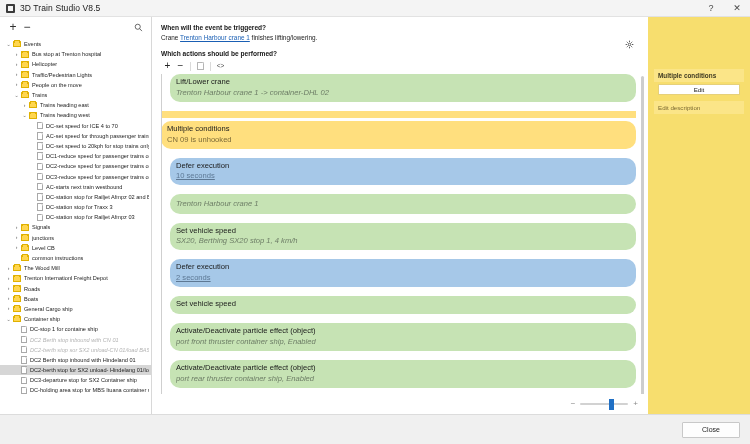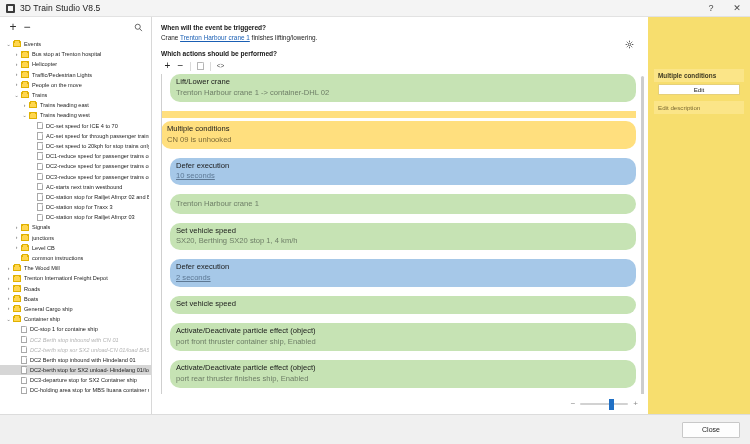--- a/index.html
+++ b/index.html
@@ -231,21 +231,21 @@
   }
   .card .c-sub {
     font-size: 7.6px;
     color: #6e6e6e;
     line-height: 1.2;
     margin-top: 1px;
     white-space: nowrap;
     overflow: hidden;
   }
   .card.green { background: #c6e3b4; }
-  .card.green .c-sub { color: #6d7d66; }
+  .card.green .c-sub { color: #6d7d66; font-style: italic; }
   .card.yellow { background: #ffdf7e; }
   .card.yellow .c-sub { color: #7b6a38; }
   .card.blue { background: #a6c8e8; }
   .card.blue .c-sub { color: #5d7894; text-decoration: underline; }
   .bar-yellow {
     height: 7px;
     background: #ffdf7e;
     margin-bottom: 3px;
   }
 
@@ -606,21 +606,21 @@
             </div>
             <div class="card green" style="margin-left: 9px;">
               <div class="c-title">Set vehicle speed</div>
             </div>
             <div class="card green" style="margin-left: 9px;">
               <div class="c-title">Activate/Deactivate particle effect (object)</div>
               <div class="c-sub">port front thruster container ship, Enabled</div>
             </div>
             <div class="card green" style="margin-left: 9px;">
               <div class="c-title">Activate/Deactivate particle effect (object)</div>
-              <div class="c-sub">port rear thruster finishes ship, Enabled</div>
+              <div class="c-sub">port rear thruster container ship, Enabled</div>
             </div>
             <div class="bar-yellow" style="margin-left: 0px;"></div>
             <div class="grp-line"></div>
           </div>
         <div class="vscroll">
           <div class="vthumb"></div>
         </div>
       </div>
 
       <div class="zoomrow">

